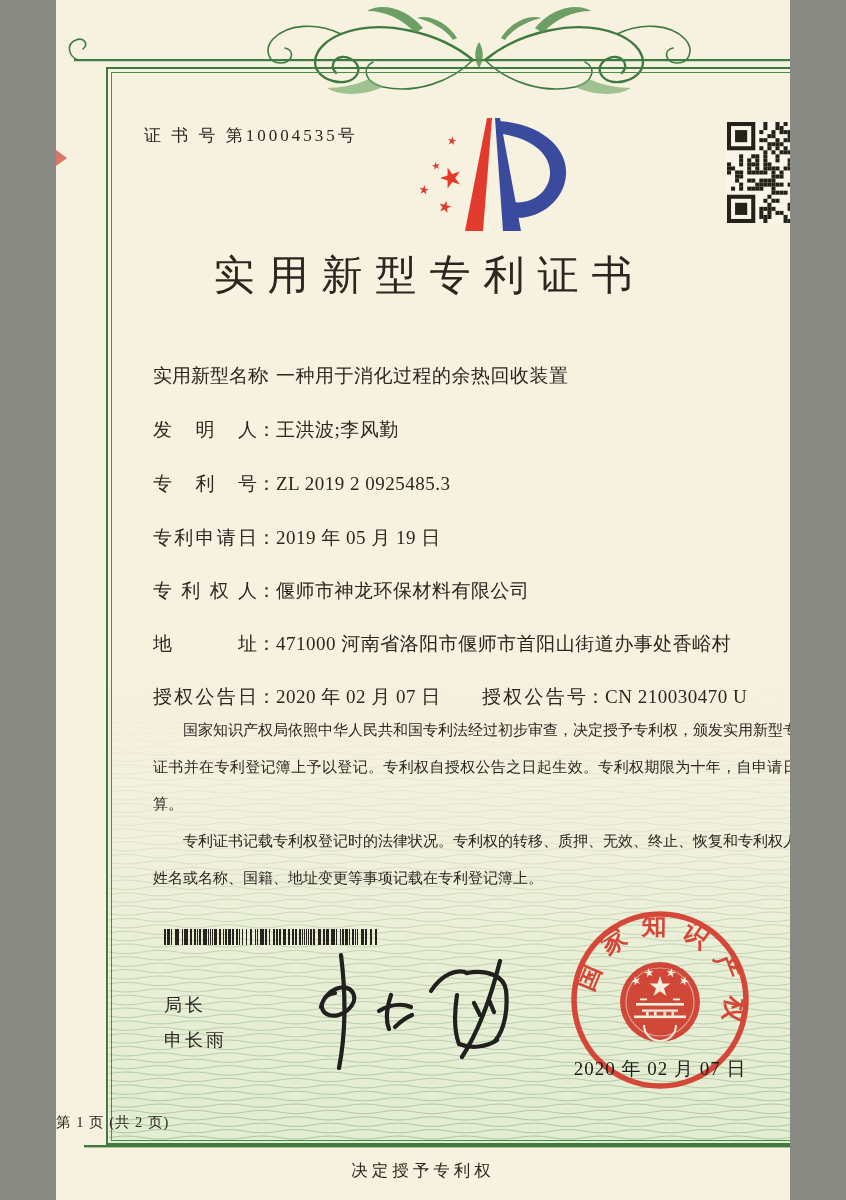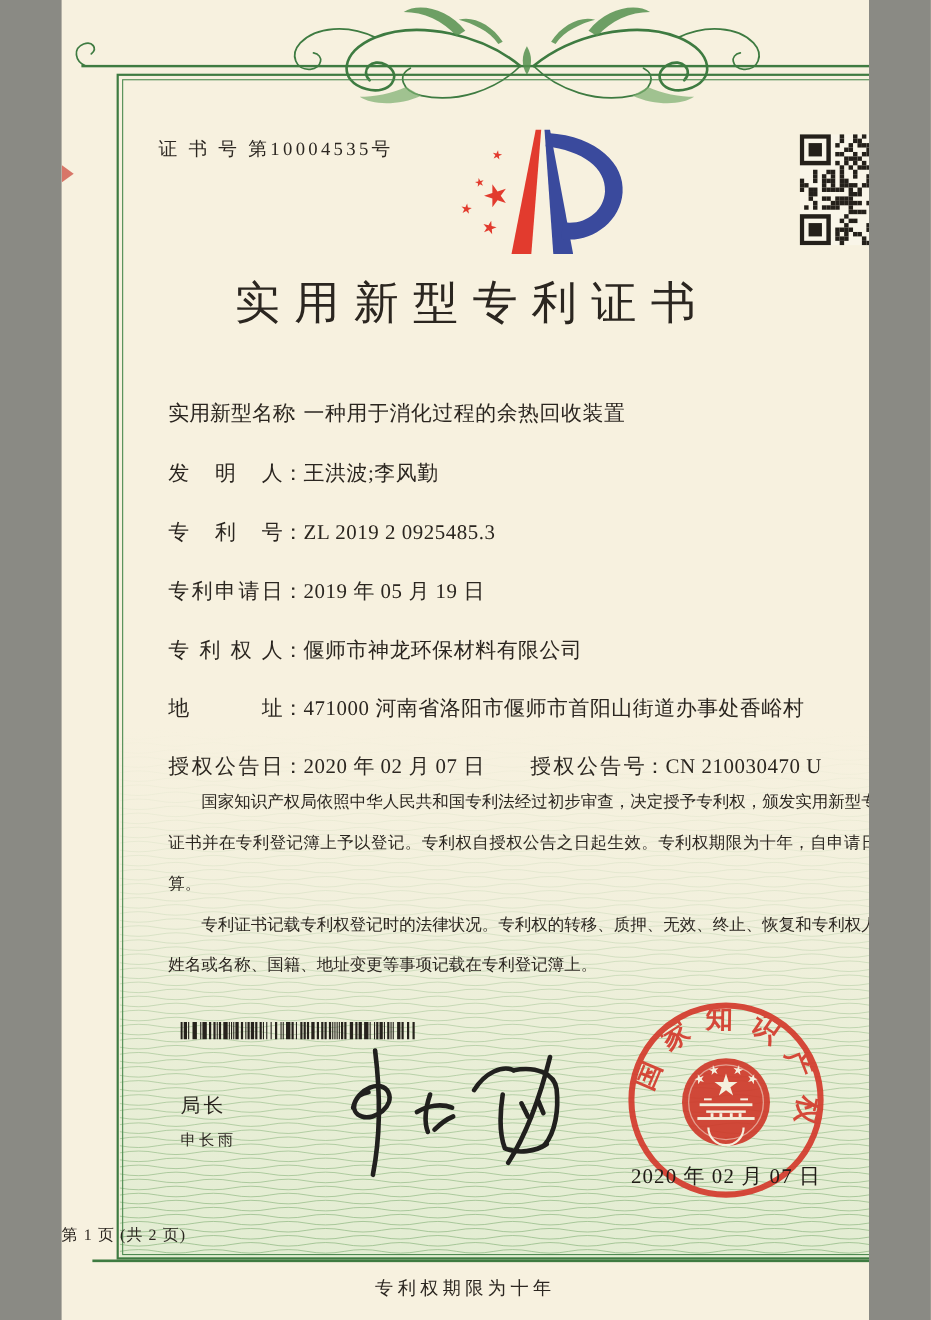--- a/index.html
+++ b/index.html
@@ -20,21 +20,21 @@
          letter-spacing:13px;text-indent:13px;}
   .f-row{left:97px;width:680px;font-size:19px;white-space:nowrap;}
   .f-label{display:inline-block;width:104px;text-align:justify;text-align-last:justify;
            -moz-text-align-last:justify;vertical-align:bottom;}
   .f-colon{display:inline-block;}
   .f-value{letter-spacing:.5px;}
   .grant-row{left:426px;width:360px;font-size:19px;white-space:nowrap;}
   .paras{left:97px;top:712px;width:660px;font-size:15px;line-height:37px;text-align:justify;}
   .paras p{margin:0;text-indent:2em;}
   .sig-role{left:108px;top:993px;font-size:18px;letter-spacing:3px;}
-  .sig-name{left:108px;top:1028px;font-size:14px;letter-spacing:3px;}
+  .sig-name{left:108px;top:1028px;font-size:18px;letter-spacing:3px;}
   .seal-date{left:504px;top:1056px;width:200px;text-align:center;font-size:19px;letter-spacing:1px;color:#1f1b16;}
   .foot-page{left:0;right:0;top:1113px;font-size:14.5px;letter-spacing:1px;}
   .back-note{left:0;right:0;top:1160px;text-align:center;font-size:16.5px;letter-spacing:4px;}
   .seal-text{font-weight:bold;letter-spacing:14px;}
   .sig-stroke{fill:none;stroke:#21201e;stroke-width:4.2;stroke-linecap:round;stroke-linejoin:round;}
 </style>
 </head>
 <body>
 
 <div id="page">
@@ -536,15 +536,15 @@
       <rect x="11.5" y="10" width="2.6" height="3.6" fill="#f7f1df"></rect>
       <rect x="-20" y="-3.5" width="7" height="1.8" fill="#f7f1df"></rect>
       <rect x="13" y="-3.5" width="7" height="1.8" fill="#f7f1df"></rect>
       <path d="M-16,23 A16,16 0 0 0 16,23" fill="none" stroke="#f7f1df" stroke-width="2"></path>
     </g>
   </svg>
 
   <div class="abs seal-date">2020 年 02 月 07 日</div>
 
   <div class="abs foot-page">第 1 页 (共 2 页)</div>
-  <div class="abs back-note">专利权期限为十年</div>
+  <div class="abs back-note">决定授予专利权</div>
 
 </div>
 
 </body></html>

